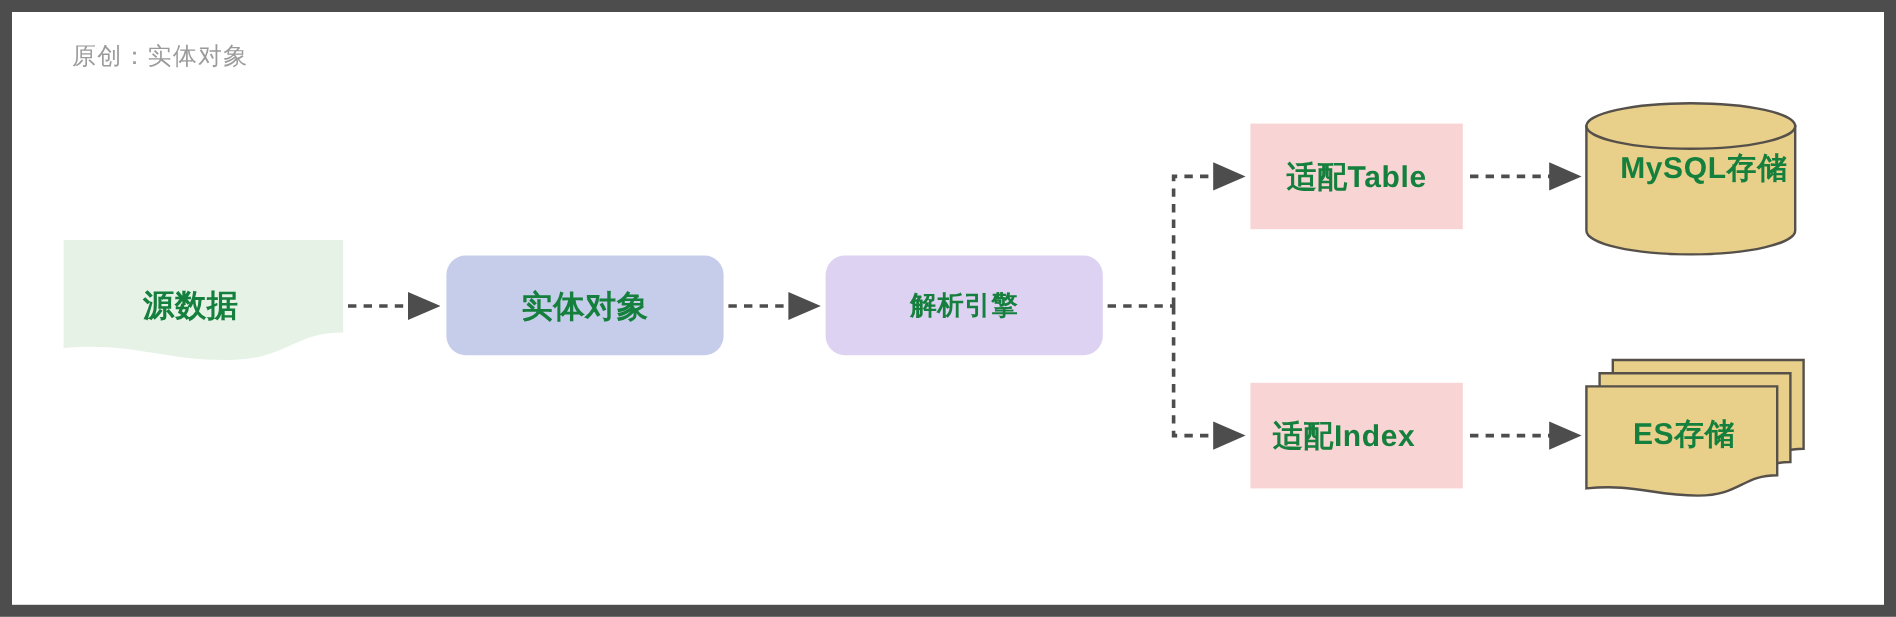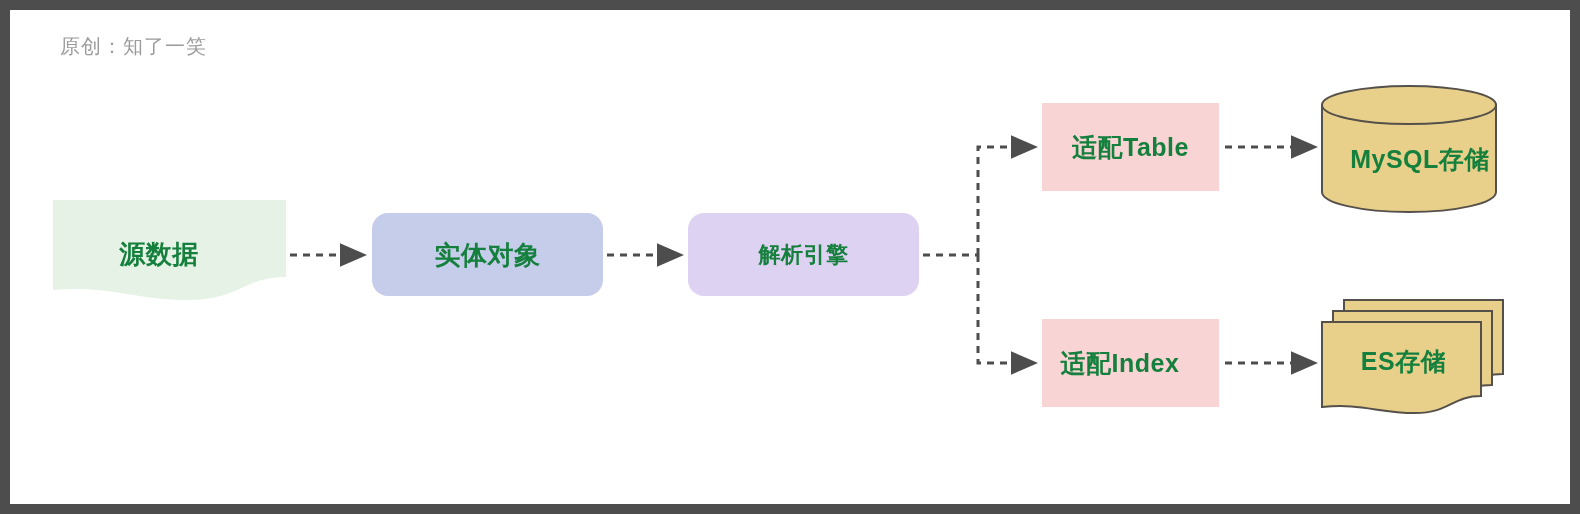--- a/index.html
+++ b/index.html
@@ -57,21 +57,21 @@
     color: #9b9b9b;
     letter-spacing: 1px;
     font-weight: normal;
   }
   
   #label-source      { left: 53px;   top: 228px;  width: 212px; height: 52px; font-size: 26px; }
   #label-entity      { left: 372px;  top: 229px;  width: 231px; height: 52px; font-size: 26px; text-align: center; }
   #label-engine      { left: 688px;  top: 229px;  width: 231px; height: 52px; font-size: 22px; }
   #label-adapt-table { left: 1042px; top: 122px;  width: 177px; height: 50px; font-size: 25px; }
   #label-adapt-index { left: 1042px; top: 338px;  width: 156px; height: 50px; font-size: 25px; }
-  #label-mysql       { left: 1322px; top: 136px;  width: 196px; height: 46px; font-size: 25px; }
+  #label-mysql       { left: 1322px; top: 116px;  width: 196px; height: 46px; font-size: 25px; }
   #label-es          { left: 1322px; top: 338px;  width: 163px; height: 46px; font-size: 25px; }
 </style>
 </head>
 <body>
 
 <div id="diagram-root">
   <div id="canvas-frame"></div>
 
   <svg id="svg-layer" viewBox="0 0 1580 514" xmlns="http://www.w3.org/2000/svg">
     <defs>
@@ -122,21 +122,21 @@
 
     <path d="M978,255 L978,147 L1035,147" stroke="#4d4d4d" stroke-width="3" stroke-dasharray="7 6" fill="none" marker-end="url(#arrowhead)"></path>
 
     <path d="M978,255 L978,363 L1035,363" stroke="#4d4d4d" stroke-width="3" stroke-dasharray="7 6" fill="none" marker-end="url(#arrowhead)"></path>
 
     <line x1="1225" y1="147" x2="1315" y2="147" stroke="#4d4d4d" stroke-width="3" stroke-dasharray="7 6" marker-end="url(#arrowhead)"></line>
 
     <line x1="1225" y1="363" x2="1315" y2="363" stroke="#4d4d4d" stroke-width="3" stroke-dasharray="7 6" marker-end="url(#arrowhead)"></line>
   </svg>
 
-  <div id="watermark" class="node-label">原创：知了一笑</div>
+  <div id="watermark" class="node-label">原创：实体对象</div>
 
   <div id="label-source" class="node-label">源数据</div>
 
   <div id="label-entity" class="node-label">实体对象</div>
 
   <div id="label-engine" class="node-label">解析引擎</div>
 
   <div id="label-adapt-table" class="node-label">适配Table</div>
 
   <div id="label-adapt-index" class="node-label">适配Index</div>

